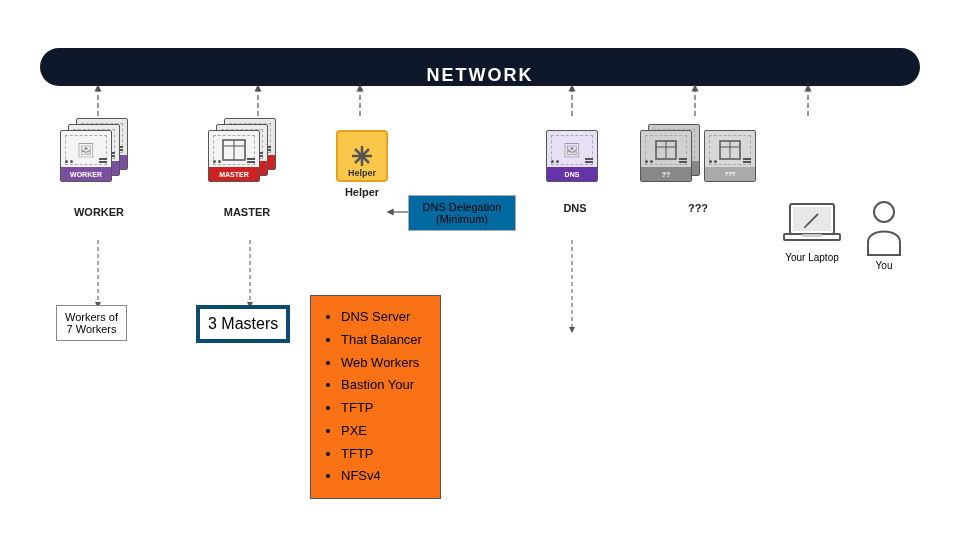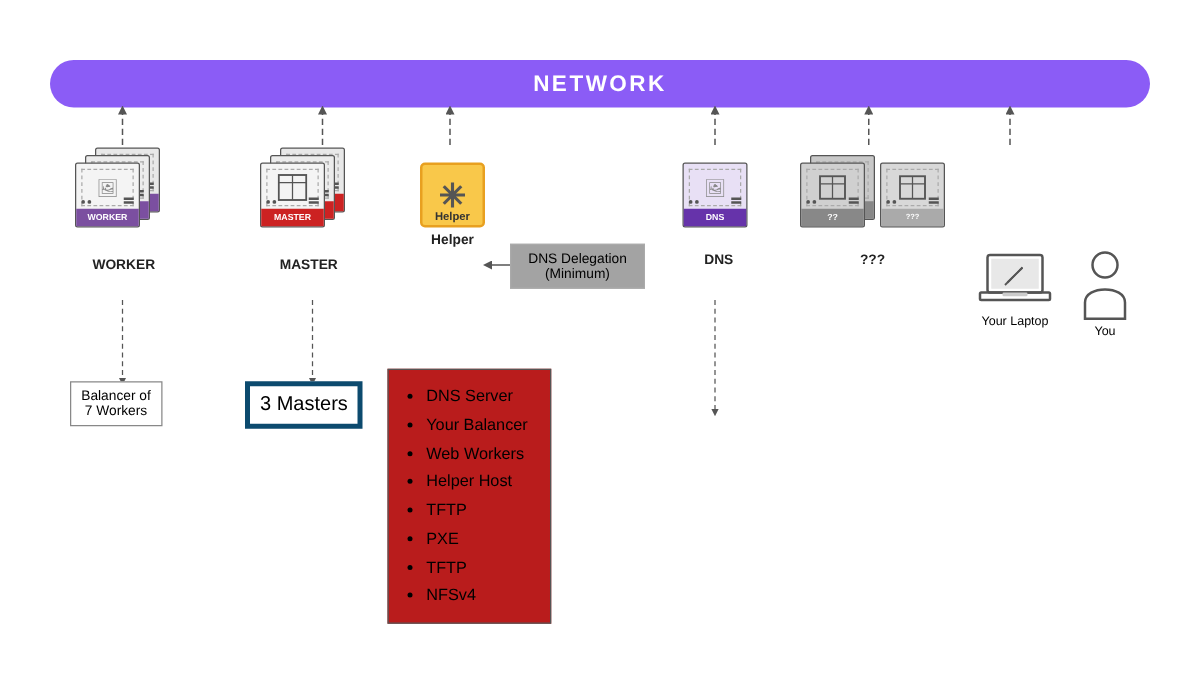--- a/index.html
+++ b/index.html
@@ -17,24 +17,24 @@
       height: 540px;
     }
 
     
     .network-bar {
       position: absolute;
       top: 48px;
       left: 40px;
       right: 40px;
       height: 38px;
-      background: #8b5cf6;
+      background: #0f172a;
       border-radius: 20px;
       display: flex;
-      align-items: center;
+      align-items: flex-end;
       justify-content: center;
     }
     .network-label {
       color: #fff;
       font-size: 18px;
       font-weight: bold;
       letter-spacing: 2px;
     }
 
     
@@ -169,21 +169,21 @@
       height: 540px;
       pointer-events: none;
     }
 
     .dashed-box-list {
       position: absolute;
       top: 295px;
       left: 310px;
       border: 1.5px solid #555;
       padding: 10px 18px 10px 14px;
-      background: #b91c1c;
+      background: #f97316;
       font-size: 13px;
       line-height: 1.75;
     }
     .dashed-box-list ul {
       list-style: disc;
       padding-left: 16px;
     }
 
     .other-info-box {
       position: absolute;
@@ -196,21 +196,21 @@
       font-size: 13px;
       line-height: 1.6;
     }
 
     .callout-box {
       position: absolute;
       top: 195px;
       left: 408px;
       border: 1px solid #aaa;
       padding: 5px 10px;
-      background: #a3a3a3;
+      background: #0369a1;
       font-size: 11px;
       text-align: center;
       width: 108px;
     }
 
     .workers-label-box {
       position: absolute;
       top: 305px;
       left: 56px;
       border: 1px solid #888;
@@ -497,34 +497,34 @@
     </svg>
     <div class="laptop-text">Your Laptop</div>
   </div>
 
   <div class="callout-box">
     <div>DNS Delegation</div>
     <div>(Minimum)</div>
   </div>
 
   <div class="workers-label-box">
-    <div>Balancer of</div>
+    <div>Workers of</div>
     <div>7 Workers</div>
   </div>
 
   <div class="masters-label-box">
     <div>3 Masters</div>
   </div>
 
   <div class="dashed-box-list">
     <ul>
       <li>DNS Server</li>
-      <li>Your Balancer</li>
+      <li>That Balancer</li>
       <li>Web Workers</li>
-      <li>Helper Host</li>
+      <li>Bastion Your</li>
       <li>TFTP</li>
       <li>PXE</li>
       <li>TFTP</li>
       <li>NFSv4</li>
     </ul>
   </div>
 
 
 </div>
 

